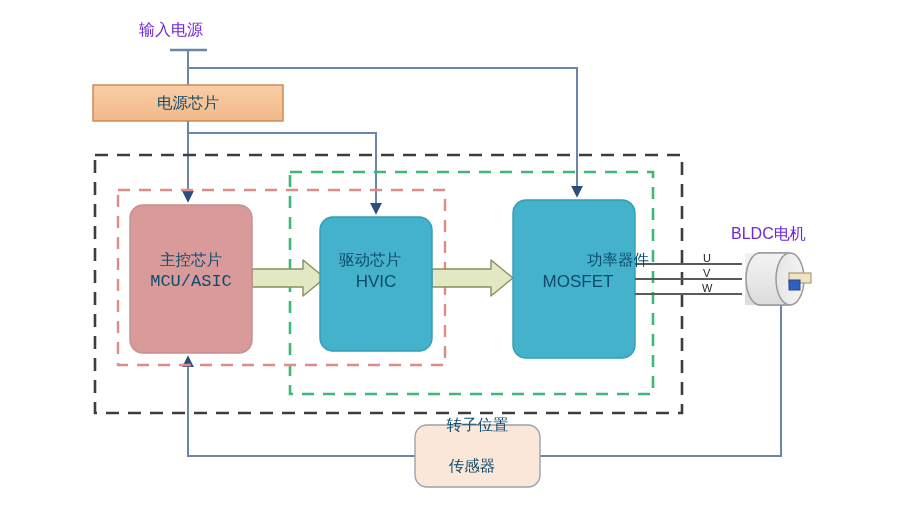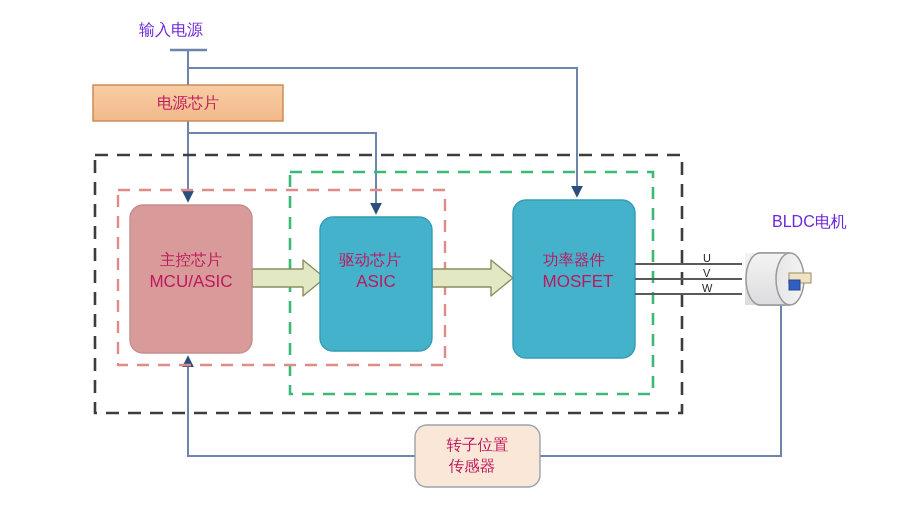--- a/index.html
+++ b/index.html
@@ -9,21 +9,21 @@
     font-family:"Liberation Sans","DejaVu Sans",sans-serif;
     overflow:hidden;
     position:relative;
   }
   #diagram{position:absolute;left:0;top:0;width:923px;height:516px;}
   .blk-label{
     pointer-events:none;
     position:absolute;
     text-align:center;
     line-height:1.28;
-    color:#be185d;
+    color:#0c4a6e;
     white-space:pre;
   }
   .blk-label.cn{font-size:15.5px;}
   .blk-label.en{font-size:17px;}
   .free-label{
     position:absolute;
     color:#6d28d9;
     font-size:16px;
     white-space:pre;
   }
@@ -117,33 +117,33 @@
   </g>
 
   <g></g>
 
 </svg>
 
 <div>
 
   <div class="free-label" style="left:139px;top:20px;">输入电源</div>
 
-  <div class="free-label" style="left:731px;top:212px;margin-left:41px;">BLDC电机</div>
+  <div class="free-label" style="left:731px;top:224px;">BLDC电机</div>
 
   <div class="blk-label cn" style="left:93px;top:93px;width:190px;">电源芯片</div>
 
   <div class="blk-label cn" style="left:130px;top:250px;width:122px;">主控芯片</div>
-  <div class="blk-label en" style="left:125px;top:271px;width:132px;">MCU/ASIC</div>
+  <div class="blk-label en" style="left:125px;top:271px;width:132px;font-family:Liberation Mono, monospace;">MCU/ASIC</div>
 
   <div class="blk-label cn" style="left:320px;top:250px;width:100px;">驱动芯片</div>
-  <div class="blk-label en" style="left:320px;top:271px;width:112px;">ASIC</div>
+  <div class="blk-label en" style="left:320px;top:271px;width:112px;">HVIC</div>
 
-  <div class="blk-label cn" style="left:513px;top:250px;width:122px;">功率器件</div>
+  <div class="blk-label cn" style="left:513px;top:250px;width:122px;padding-left:44px;">功率器件</div>
   <div class="blk-label en" style="left:512px;top:271px;width:132px;">MOSFET</div>
 
-  <div class="blk-label cn" style="left:415px;top:435px;width:125px;">转子位置</div>
+  <div class="blk-label cn" style="left:415px;top:415px;width:125px;">转子位置</div>
   <div class="blk-label cn" style="left:415px;top:456px;width:114px;">传感器</div>
 
   <div class="wire-label" style="left:703px;top:252px;">U</div>
   <div class="wire-label" style="left:703px;top:267px;">V</div>
   <div class="wire-label" style="left:702px;top:282px;">W</div>
 
 </div>
 
 </body></html>

